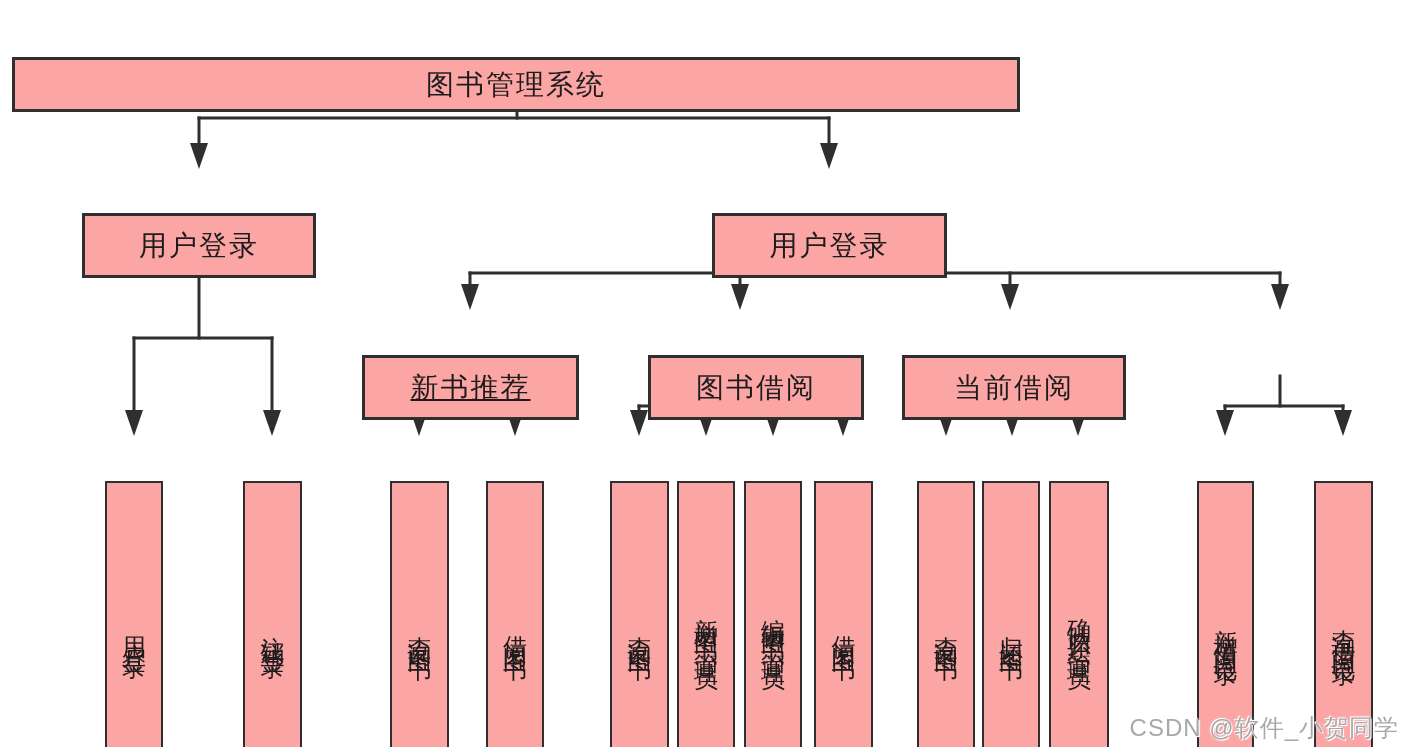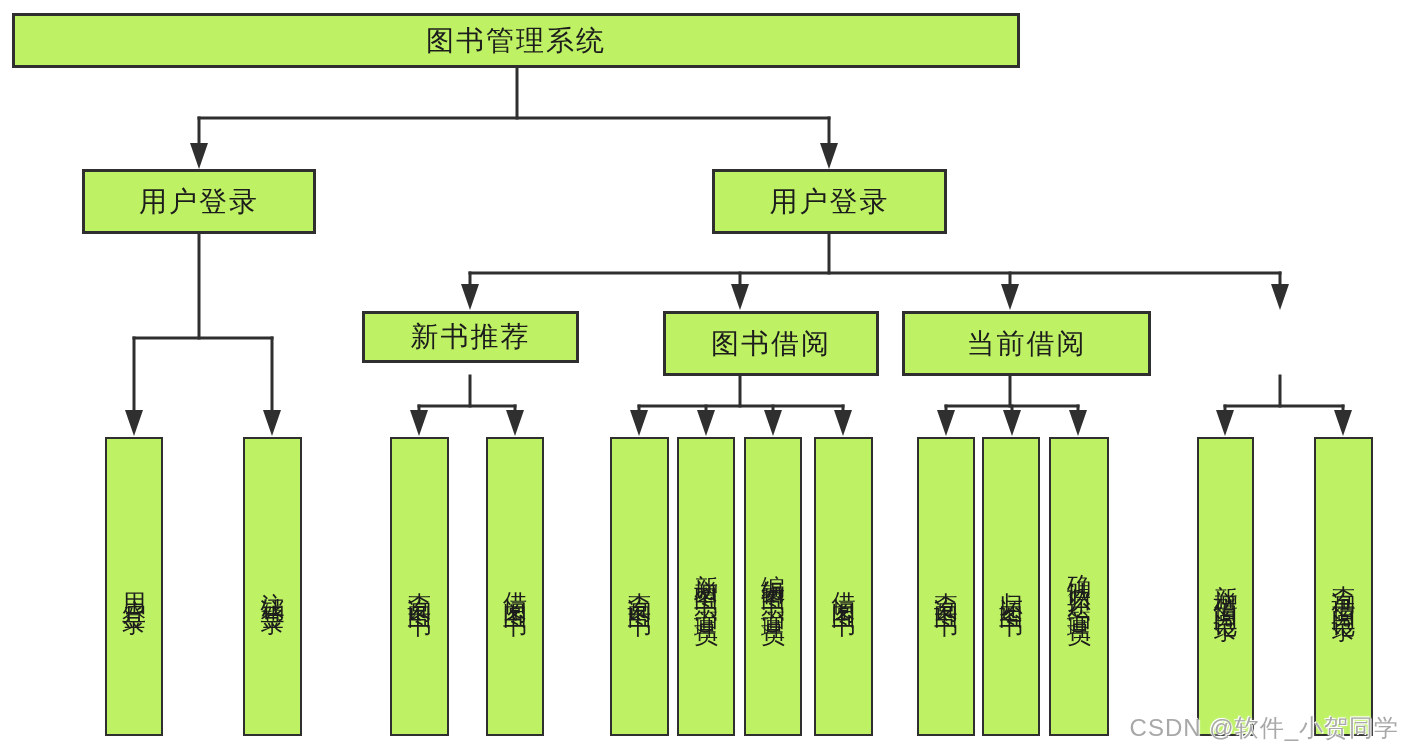--- a/index.html
+++ b/index.html
@@ -9,44 +9,45 @@
     height: 747px;
     background: #ffffff;
     font-family: "Liberation Sans", sans-serif;
     overflow: hidden;
   }
   svg.wires { position: absolute; left: 0; top: 0; z-index: 1; }
   .node {
     position: absolute;
     box-sizing: border-box;
     border: 3px solid #2f2f2f;
-    background: #bef264;
+    background: #fca5a5;
     color: #1c1c1c;
     display: flex;
     align-items: center;
     justify-content: center;
     z-index: 2;
     text-align: right;
+    margin-top: 44px;
   }
   .h-node { font-size: 28px; letter-spacing: 2px; }
   .v-node {
     writing-mode: vertical-lr;
     text-orientation: mixed;
     font-size: 24px;
     letter-spacing: 7px;
     border-width: 2.5px;
     line-height: 1;
   }
   
   .n-root        { left: 12px;   top: 13px;  width: 1008px; height: 55px; }
   .n-user-login  { left: 82px;   top: 169px; width: 234px;  height: 65px; }
   .n-book-mgmt   { left: 712px;  top: 169px; width: 235px;  height: 65px; }
-  .n-new-book    { left: 362px;  top: 311px; width: 217px;  height: 52px; }
-  .n-borrow      { left: 663px;  top: 311px; width: 216px;  height: 65px; }
-  .n-current     { left: 902px;  top: 311px; width: 249px;  height: 65px; }
+  .n-new-book    { left: 362px;  top: 311px; width: 217px;  height: 65px; text-decoration: underline; }
+  .n-borrow      { left: 648px;  top: 311px; width: 216px;  height: 65px; }
+  .n-current     { left: 902px;  top: 311px; width: 224px;  height: 65px; }
   .n-record      { left: 1171px; top: 311px; width: 216px;  height: 65px; }
   .leaf          { top: 437px; height: 299px; }
   .n-ul1 { left: 105px;  width: 58px; }
   .n-ul2 { left: 243px;  width: 59px; }
   .n-nb1 { left: 390px;  width: 59px; }
   .n-nb2 { left: 486px;  width: 58px; }
   .n-bb1 { left: 610px;  width: 59px; }
   .n-bb2 { left: 677px;  width: 58px; }
   .n-bb3 { left: 744px;  width: 58px; }
   .n-bb4 { left: 814px;  width: 59px; }

